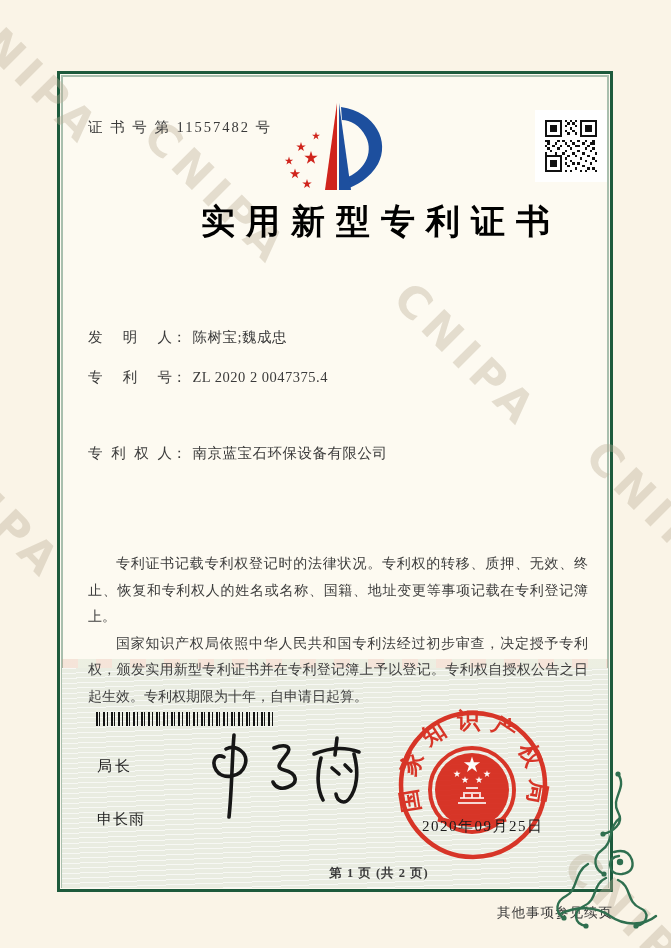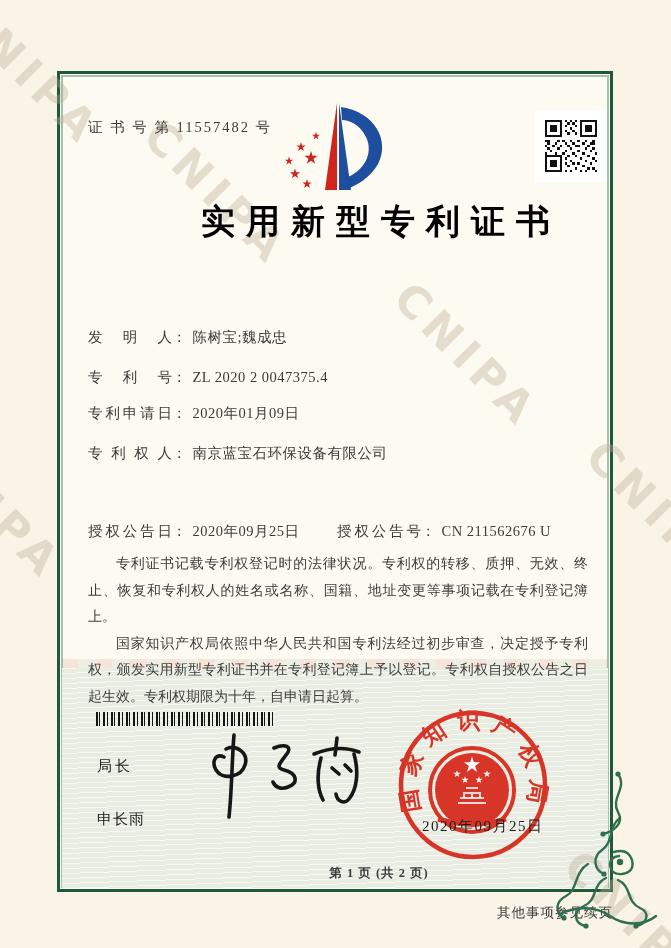--- a/index.html
+++ b/index.html
@@ -114,31 +114,22 @@
   </svg>
 
   <div class="title">实用新型专利证书</div>
 
   <div class="frow" style="top:328px">
     <span class="flabel">发明人</span><span class="fcolon">：</span><span class="fvalue">陈树宝;魏成忠</span>
   </div>
   <div class="frow" style="top:368px">
     <span class="flabel">专利号</span><span class="fcolon">：</span><span class="fvalue">ZL 2020 2 0047375.4</span>
   </div>
-  <div class="frow" style="top:404px">
-    <span class="flabel">专利申请日</span><span class="fcolon">：</span><span class="fvalue">2020年01月09日</span>
-  </div>
   <div class="frow" style="top:444px">
     <span class="flabel">专利权人</span><span class="fcolon">：</span><span class="fvalue">南京蓝宝石环保设备有限公司</span>
-  </div>
-  <div class="frow" style="top:522px">
-    <span class="flabel">授权公告日</span><span class="fcolon">：</span><span class="fvalue">2020年09月25日</span>
-    <span class="fpair2">
-      <span class="flabel">授权公告号</span><span class="fcolon">：</span><span class="fvalue">CN 211562676 U</span>
-    </span>
   </div>
 
   <div class="paras">
     <p>专利证书记载专利权登记时的法律状况。专利权的转移、质押、无效、终止、恢复和专利权人的姓名或名称、国籍、地址变更等事项记载在专利登记簿上。</p>
     <p>国家知识产权局依照中华人民共和国专利法经过初步审查，决定授予专利权，颁发实用新型专利证书并在专利登记簿上予以登记。专利权自授权公告之日起生效。专利权期限为十年，自申请日起算。</p>
   </div>
 
   <div class="barcode"></div>
 
   <div class="sigtitle">局长</div>

